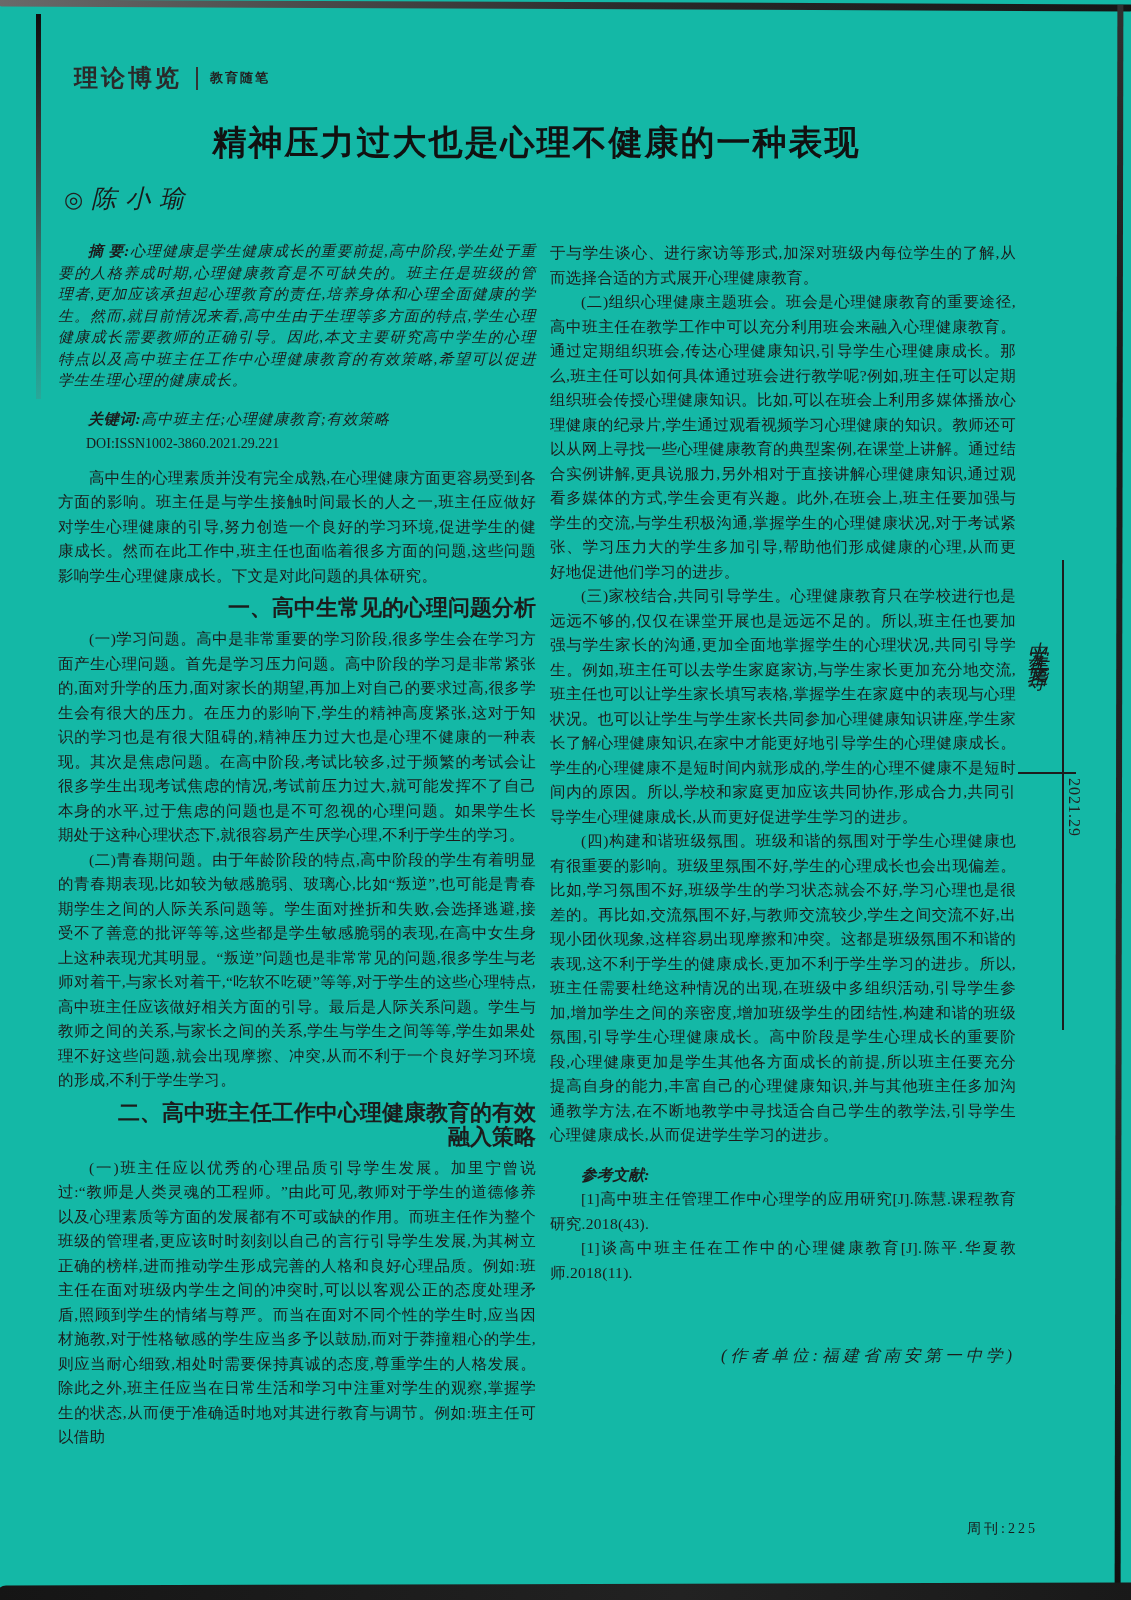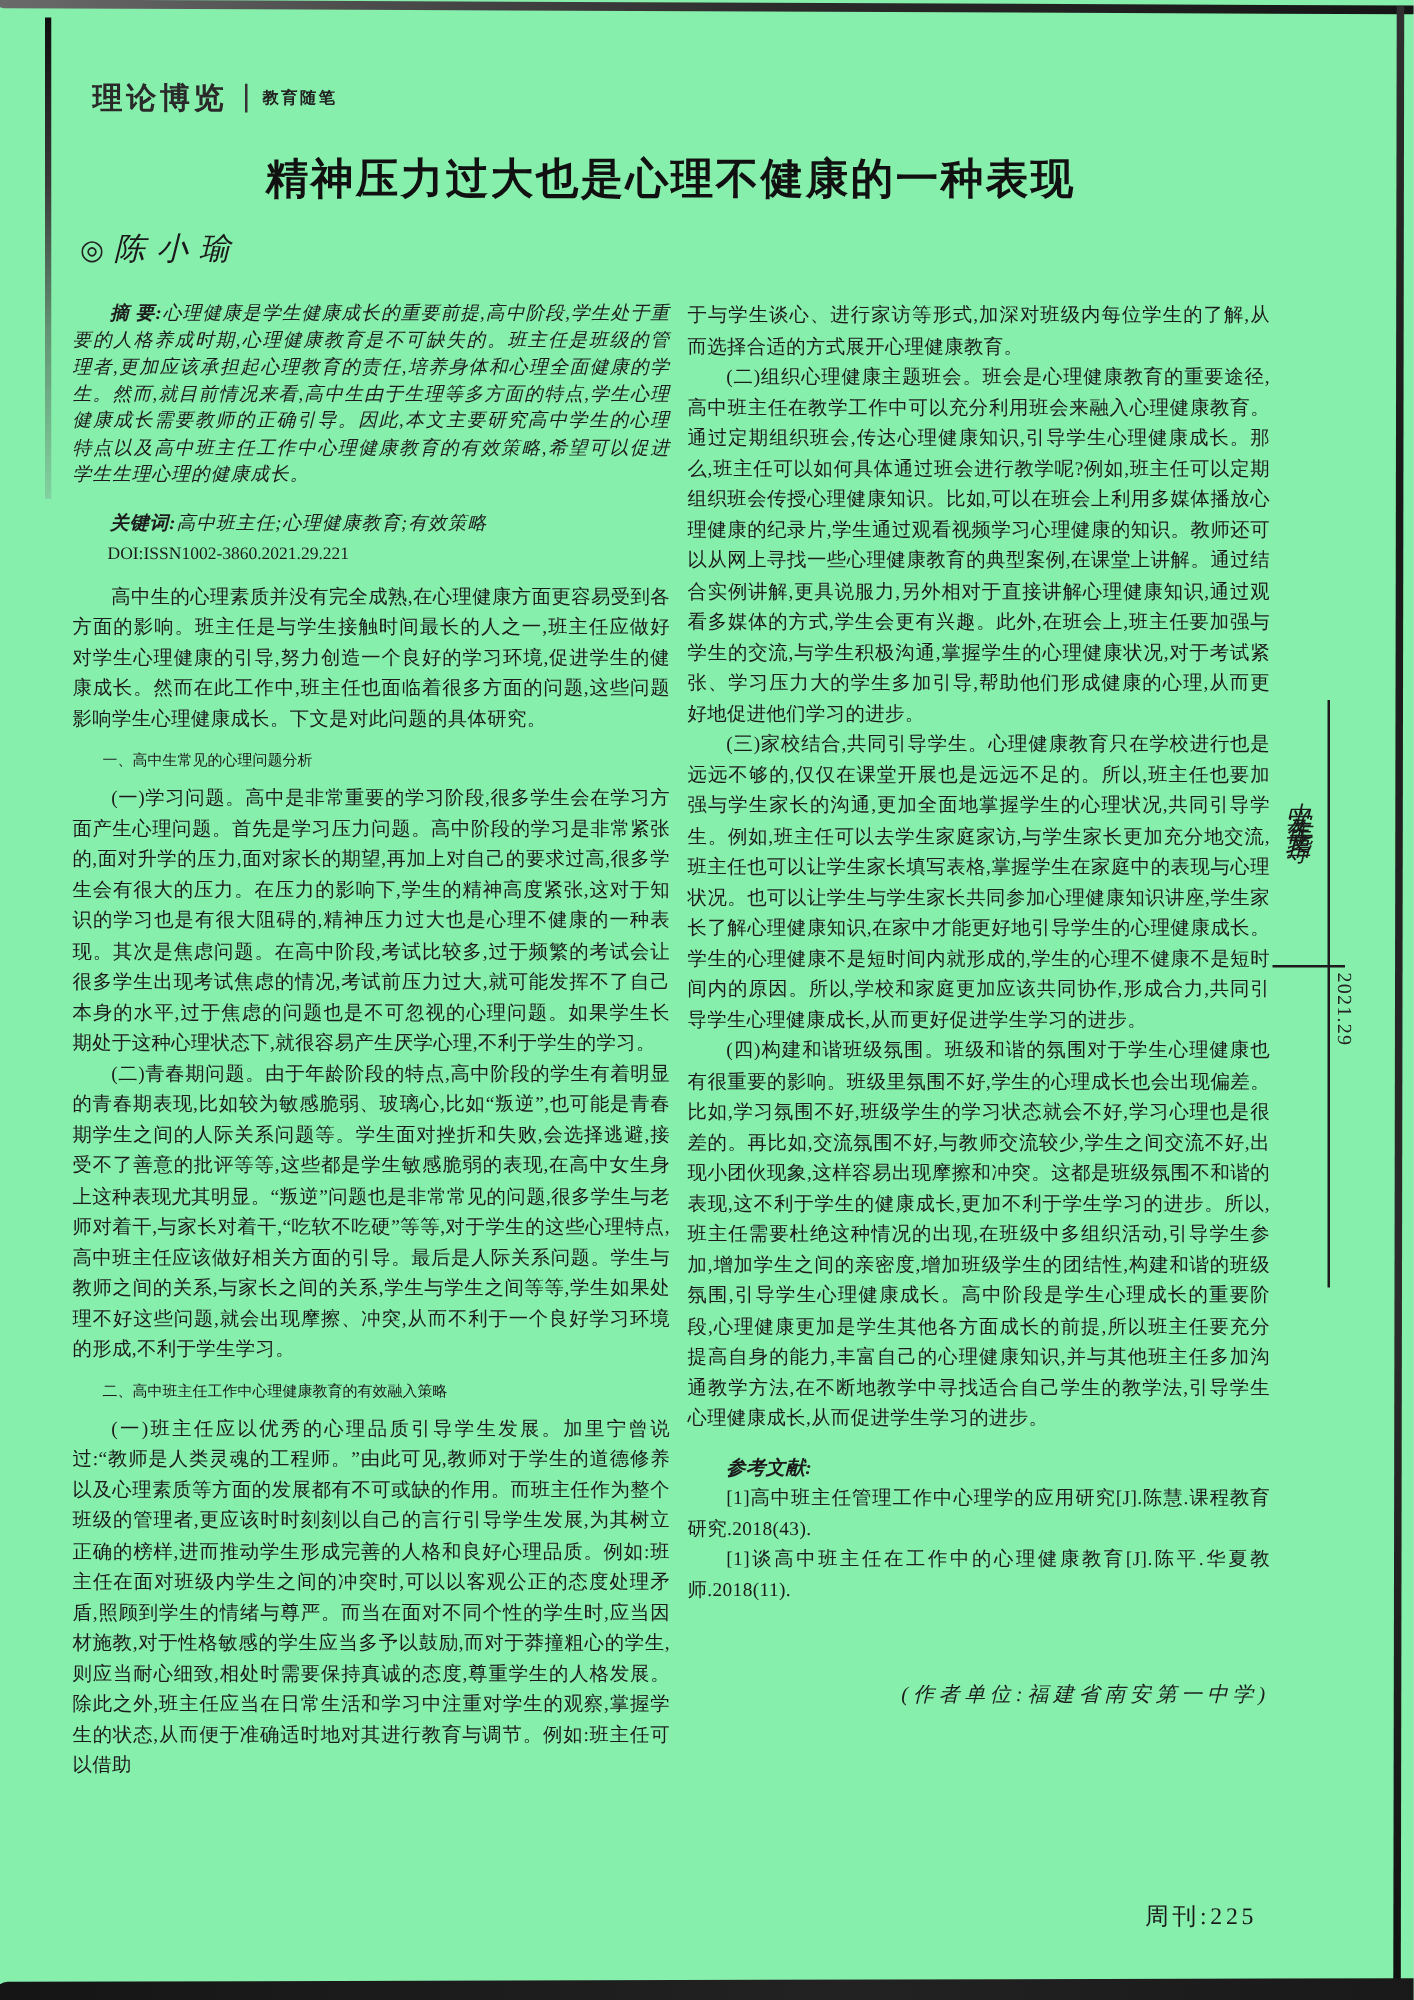--- a/index.html
+++ b/index.html
@@ -1,19 +1,19 @@
 <!DOCTYPE html>
 <html><head>
 <meta charset="utf-8">
 <style>
   html,body { margin:0; padding:0; background:#d8d8d4; }
   .page {
     position:relative;
     width:1131px; height:1600px;
-    background:#86efac;
+    background:#14b8a6;
     overflow:hidden;
     font-family:"Liberation Serif", serif;
     color:#1c1c1c;
   }
 
   
   .scan-top {
     position:absolute; top:2px; left:-4px; width:1140px; height:7px;
     background:linear-gradient(to right,#6a6a6a,#2b2b2b 55%,#141414);
     transform:rotate(0.25deg);
@@ -66,22 +66,22 @@
   .indent { text-indent:2em; }
 
   .abstract { font-size:15px; line-height:21.5px; font-style:italic; letter-spacing:0.8px; text-indent:2em; }
   .abstract-label, .keywords-label { font-weight:bold; }
   .keywords { font-size:15px; line-height:22px; font-style:italic; letter-spacing:0.8px; text-indent:2em; margin-top:16px; }
   .doi { font-size:14px; line-height:22px; text-indent:2em; margin-top:3px; }
 
   .intro { margin-top:11px; }
   .section-heading {
     font-family:"Liberation Sans", sans-serif;
-    font-weight:normal; font-size:12px; line-height:24px;
-    text-indent:2em; text-align:left; margin:8px 0 7px;
+    font-weight:bold; font-size:22px; line-height:24px;
+    text-indent:2em; text-align:right; margin:8px 0 7px;
   }
 
   .ref-heading { font-weight:bold; font-style:italic; text-indent:2em; margin-top:15px; }
   .ref { text-indent:2em; }
   .affiliation {
     margin-top:60px; text-align:right;
     font-style:italic; font-size:16.5px; letter-spacing:4px;
   }
 
   
@@ -91,21 +91,21 @@
     writing-mode:vertical-rl; font-size:20px; letter-spacing:5px;
     font-style:italic; color:#1a1a1a;
   }
   .sidebar-tick { position:absolute; left:1018px; top:772px; width:58px; height:2px; background:#1d1d1d; }
   .sidebar-issue {
     position:absolute; left:1065px; top:778px;
     writing-mode:vertical-rl; font-size:16px; letter-spacing:1px; color:#222;
   }
 
   
-  .page-footer { position:absolute; top:1520px; left:916px; font-size:19px; letter-spacing:3px; color:#1a1a1a;text-align:center; }
+  .page-footer { position:absolute; top:1520px; left:967px; font-size:14px; letter-spacing:3px; color:#1a1a1a;text-align:center; }
 </style>
 </head>
 <body>
 
 <div class="page">
 
   <div class="scan-top"></div>
   <div class="scan-right"></div>
   <div class="scan-bottom"></div>
   <div class="scan-left-streak"></div>

